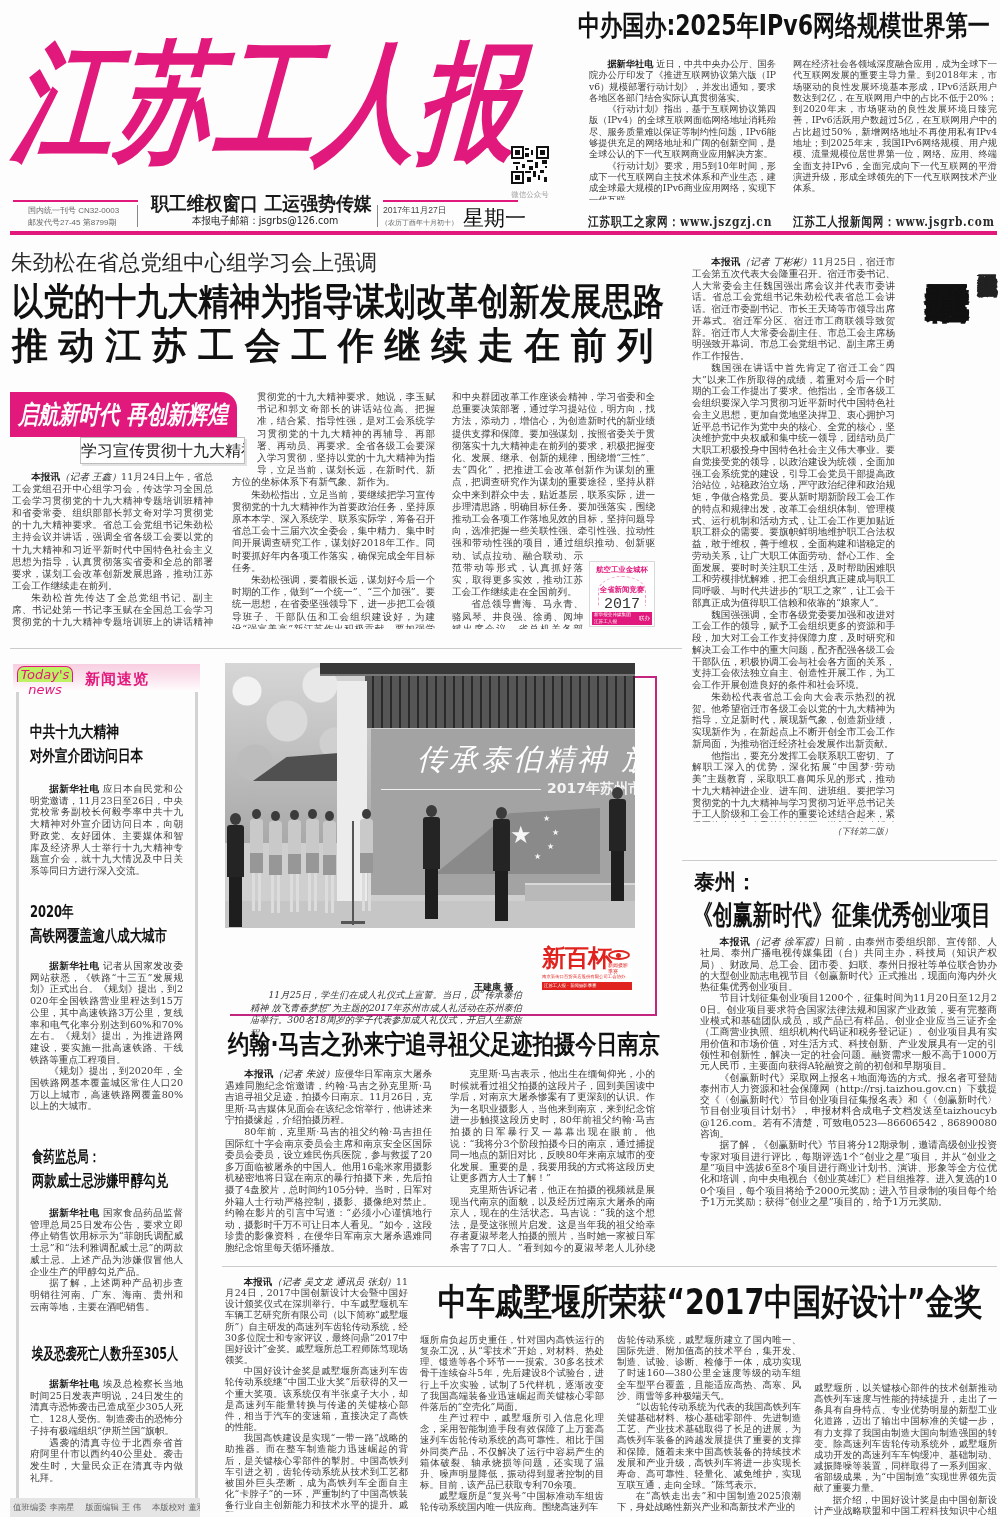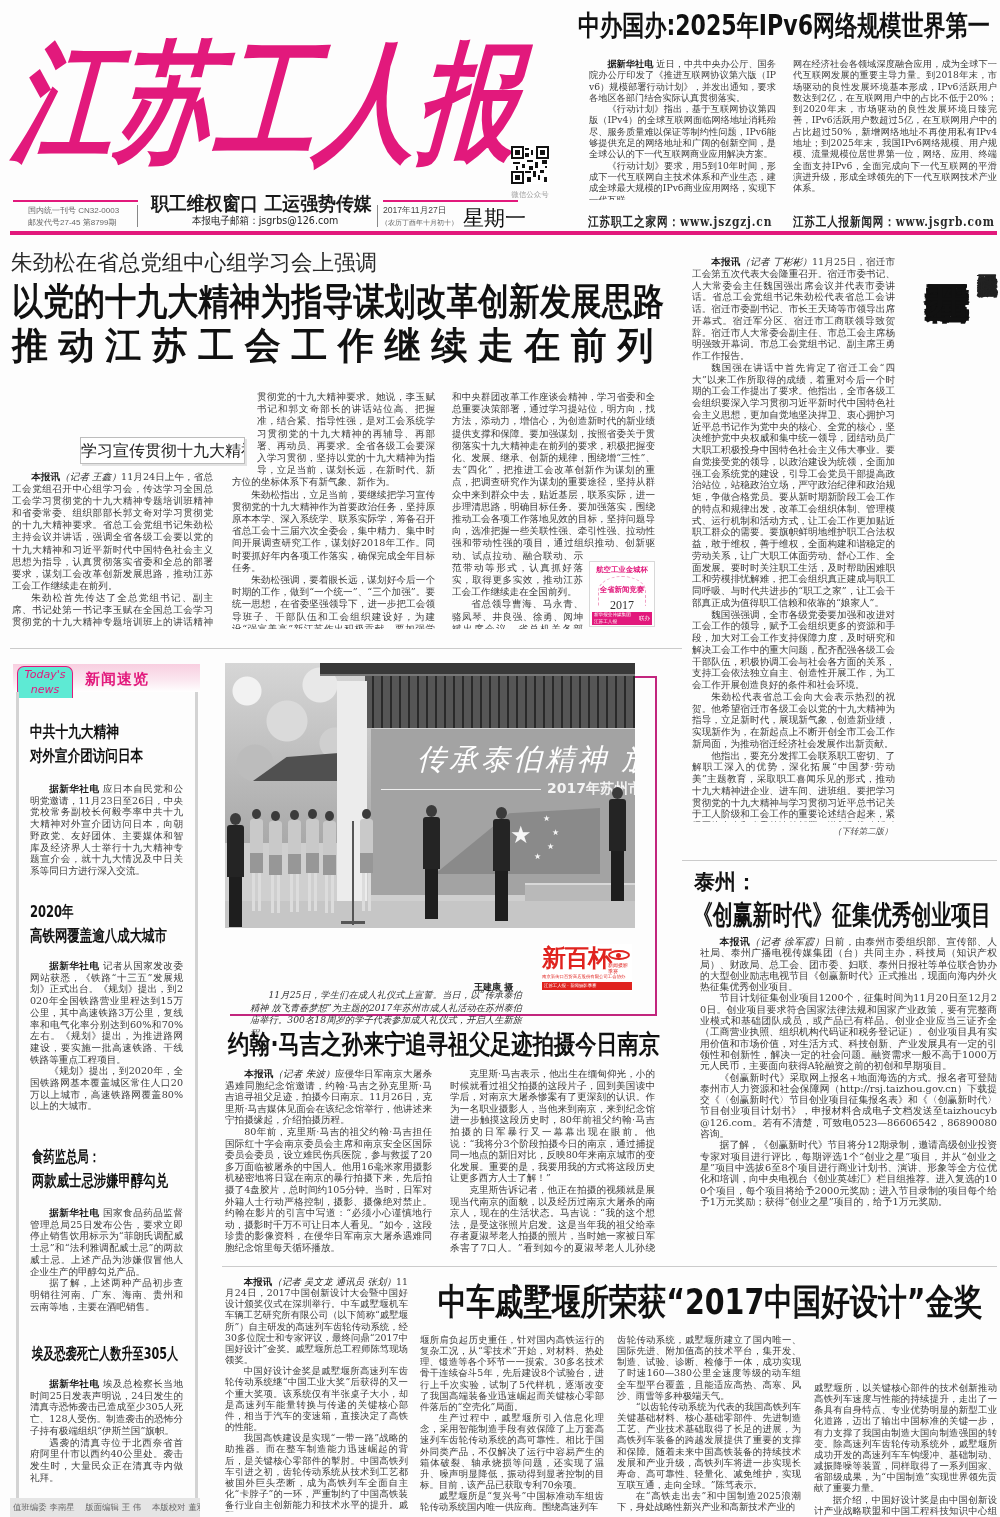--- a/index.html
+++ b/index.html
@@ -31,32 +31,32 @@
 
 .kicker{font-family:"DejaVu Sans",sans-serif;font-weight:normal;color:#2a2a2a;font-size:22px}
 .banner{left:10px;top:392px;width:227px;height:45px;background:#e2197c;border-radius:0 16px 0 0;overflow:hidden}
 .banner-title{left:8px;top:10px;font-family:"DejaVu Serif",serif;font-style:italic;font-weight:bold;font-size:25px;color:#fff}
 .subbox{left:80px;top:437px;width:165px;height:27px;background:#fff;border:1px solid #bdbdbd;box-shadow:2px 2px 0 #e2e2e2;text-align:center;font-family:"DejaVu Sans",sans-serif;font-size:16px;line-height:25px;color:#222;white-space:nowrap;overflow:hidden}
 .spacer-l{float:left;width:25px;height:85px}
 .spacer-r{float:right;width:0;height:169px}
 .badge{float:right;clear:right;width:66px;height:66px;margin:1px 0 2px 6px;border:1px solid #d8d8d8;position:relative;background:#fff;text-indent:0}
 .badge .b-top{position:absolute;left:0;top:3px;width:64px;text-align:center;font-family:"DejaVu Sans",sans-serif;font-weight:bold;font-size:7.4px;color:#e2197c;line-height:9px}
 .badge .b-ring{position:absolute;left:8px;top:14px;width:48px;height:30px;border-radius:50% 50% 0 0;border:1px dashed #f0a0c4;border-bottom:none;text-align:center;font-family:"DejaVu Sans",sans-serif;font-weight:bold;font-size:7.4px;color:#e2197c;padding-top:8px;line-height:9px}
-.badge .b-year{position:absolute;left:0;top:38px;width:64px;text-align:center;font-family:Liberation Serif, serif;font-size:12px;color:#333;line-height:10px}
+.badge .b-year{position:absolute;left:0;top:38px;width:64px;text-align:center;font-family:Liberation Mono, monospace;font-size:15px;color:#333;line-height:10px}
 .badge .b-bar{position:absolute;left:2px;top:50px;width:60px;height:13px;background:#e2197c;color:#fff;font-family:"DejaVu Sans",sans-serif;font-size:4.6px;line-height:6.5px;padding-left:2px;overflow:hidden}
 .badge .b-suf{position:absolute;right:2px;top:3px;font-size:5.5px}
 
 
 .vhead{position:absolute;left:925px;top:257px;writing-mode:vertical-rl;font-family:"DejaVu Sans",sans-serif;font-weight:900;font-size:35.6px;line-height:37px;width:37px;color:#111;transform:scaleX(1.28);transform-origin:0 0;white-space:nowrap}
 .vsub{position:absolute;left:976px;top:258px;writing-mode:vertical-rl;font-family:"DejaVu Sans",sans-serif;font-weight:normal;font-size:21.4px;line-height:22px;width:22px;color:#222;white-space:nowrap}
 .cont-note{font-family:"DejaVu Serif",serif;font-style:italic;font-size:8.5px;color:#444;white-space:nowrap}
 
 
 .nb-bar{left:13px;top:664px;width:187px;height:28px;background:linear-gradient(180deg,#f8cfe0 0%,#fbe6ef 55%,#fff 100%)}
-.nb-tab{left:17px;top:666px;width:56px;height:32px;border:1px solid #e2197c;border-bottom:none;border-radius:7px 7px 0 0;background:#5eead4;font-family:"DejaVu Sans",sans-serif;font-style:italic;font-size:11px;line-height:15px;text-align:center;color:#e2197c}
+.nb-tab{left:17px;top:666px;width:56px;height:16px;border:1px solid #e2197c;border-bottom:none;border-radius:7px 7px 0 0;background:#bef264;font-family:"DejaVu Sans",sans-serif;font-style:italic;font-size:13px;line-height:15px;text-align:center;color:#e2197c}
 .nb-title{left:85px;top:670px;font-family:"DejaVu Sans",sans-serif;font-weight:bold;font-size:15px;color:#e2197c;letter-spacing:1px}
 .nb-side{position:absolute;width:3px;background:#d3d3d3}
 .nb-hl{display:block;width:max-content;font-family:"DejaVu Sans",sans-serif;font-weight:bold;font-size:16px;line-height:24px;color:#111;white-space:nowrap;transform-origin:0 0}
 .nb-body{font-size:9.6px;line-height:11.7px}
 
 
 .photo{left:225px;top:663px;width:410px;height:265px;overflow:hidden;background:#cfcfcf;filter:grayscale(1)}
 .ph{position:absolute}
 .ph-trees{left:0;top:0;width:150px;height:180px;background:
  radial-gradient(circle at 22px 28px,#f2f2f2 0 14px,transparent 15px),
@@ -165,20 +165,23 @@
   <div class="a info-sm" style="left:381px;top:218px;font-size:7px;">（农历丁酉年十月初十）</div>
   <div class="a weekday" style="left:463px;top:204px;">星期一</div>
   <div class="fit site" style="left: 588px; top: 215px; transform: scaleX(0.821429);">江苏职工之家网：www.jszgzj.cn</div>
   <div class="fit site" style="left: 793px; top: 215px; transform: scaleX(0.814516);">江苏工人报新闻网：www.jsgrb.com</div>
   <div class="mrule" style="left:10px;top:231px;width:987px;height:4px;"></div>
 
   <div class="fit kicker" style="left: 11px; top: 252px; transform: scaleX(0.97861);">朱劲松在省总党组中心组学习会上强调</div>
   <div class="fit hl" style="left: 12px; top: 283px; font-size: 37px; font-weight: 900; transform: scaleX(0.839125);">以党的十九大精神为指导谋划改革创新发展思路</div>
   <div class="fit hl" style="left: 12px; top: 327px; font-size: 37px; font-weight: 900; letter-spacing: 11px; transform: scaleX(0.970238);">推动江苏工会工作继续走在前列</div>
 
+  <div class="a banner">
+    <div class="fit banner-title" style="transform: scaleX(0.810811);">启航新时代 再创新辉煌</div>
+  </div>
   <div class="a subbox">学习宣传贯彻十九大精神</div>
 
   <div class="col" style="left:12px;top:471px;width:201px;height:158px;line-height:12.1px;">
       <p class="para"><span class="lead">本报讯</span><span class="byline">（记者 王鑫）</span>11月24日上午，省总工会党组召开中心组学习会，传达学习全国总工会学习贯彻党的十九大精神专题培训班精神和省委常委、组织部部长郭文奇对学习贯彻党的十九大精神要求。省总工会党组书记朱劲松主持会议并讲话，强调全省各级工会要以党的十九大精神和习近平新时代中国特色社会主义思想为指导，认真贯彻落实省委和全总的部署要求，谋划工会改革创新发展思路，推动江苏工会工作继续走在前列。</p>
       <p class="para">朱劲松首先传达了全总党组书记、副主席、书记处第一书记李玉赋在全国总工会学习贯彻党的十九大精神专题培训班上的讲话精神和省委常委、组织部部长郭文奇对全省群团组织学习</p>
     </div>
   <div class="col" style="left:232px;top:391px;width:203px;height:238px;">
     <div class="spacer-l"></div>
   <p class="para cont">贯彻党的十九大精神要求。她说，李玉赋书记和郭文奇部长的讲话站位高、把握准，结合紧、指导性强，是对工会系统学习贯彻党的十九大精神的再辅导、再部署、再动员、再要求。全省各级工会要深入学习贯彻，坚持以党的十九大精神为指导，立足当前，谋划长远，在新时代、新方位的坐标体系下有新气象、新作为。</p>
       <p class="para">朱劲松指出，立足当前，要继续把学习宣传贯彻党的十九大精神作为首要政治任务，坚持原原本本学、深入系统学、联系实际学，筹备召开省总工会十三届六次全委会，集中精力、集中时间开展调查研究工作，谋划好2018年工作。同时要抓好年内各项工作落实，确保完成全年目标任务。</p>

